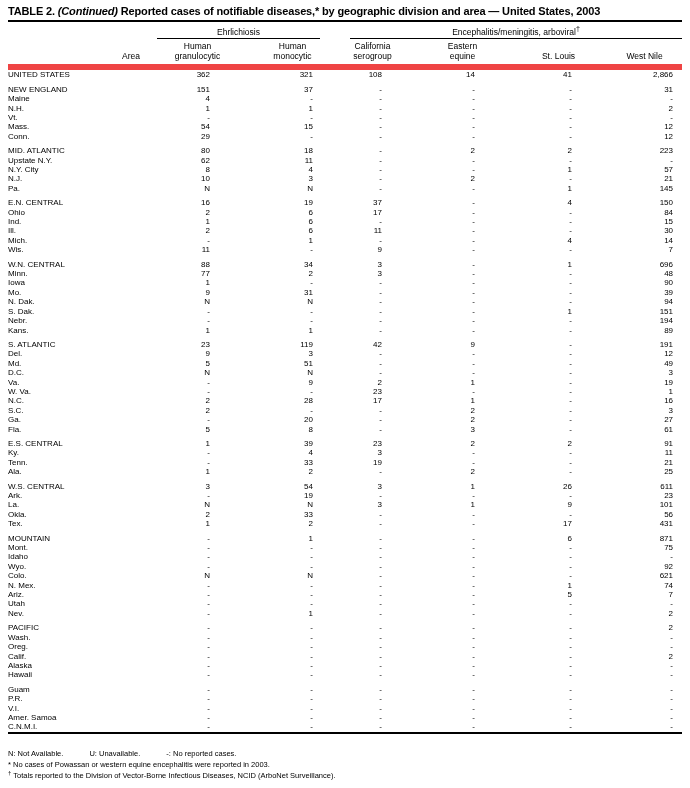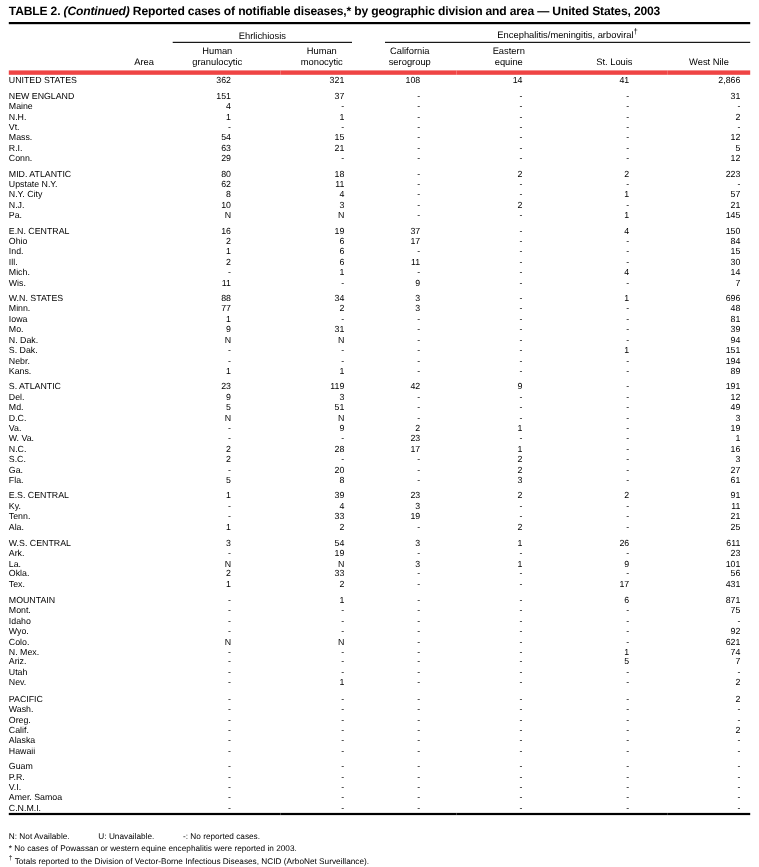--- a/index.html
+++ b/index.html
@@ -39,21 +39,21 @@
   }
   .group-row .g-ehrlichiosis { margin: 0 10px 0 17px; }
   .group-row .g-encephalitis { margin: 0 0 0 20px; }
 
   .head-row th {
     font-size: 8.5px;
     text-align: center;
     vertical-align: bottom;
     white-space: pre-line;
     padding: 3px 0 3px 0;
-    border-bottom: 4px solid #ef4444;
+    border-bottom: 6px solid #ef4444;
     line-height: 1.15;
   }
   .head-row th.area-h { text-align: right; }
 
   tbody td {
     font-size: 8px;
     line-height: 9.4px;
     padding: 0;
     white-space: nowrap;
     vertical-align: bottom;
@@ -168,29 +168,20 @@
         <tr>
           <td class="area">Mass.</td>
           <td class="num">54</td>
           <td class="num">15</td>
           <td class="num">-</td>
           <td class="num">-</td>
           <td class="num">-</td>
           <td class="num">12</td>
         </tr>
         <tr>
-          <td class="area">R.I.</td>
-          <td class="num">63</td>
-          <td class="num">21</td>
-          <td class="num">-</td>
-          <td class="num">-</td>
-          <td class="num">-</td>
-          <td class="num">5</td>
-        </tr>
-        <tr>
           <td class="area">Conn.</td>
           <td class="num">29</td>
           <td class="num">-</td>
           <td class="num">-</td>
           <td class="num">-</td>
           <td class="num">-</td>
           <td class="num">12</td>
         </tr>
         <tr class="section-start">
           <td class="area">MID. ATLANTIC</td>
@@ -285,21 +276,21 @@
         <tr>
           <td class="area">Wis.</td>
           <td class="num">11</td>
           <td class="num">-</td>
           <td class="num">9</td>
           <td class="num">-</td>
           <td class="num">-</td>
           <td class="num">7</td>
         </tr>
         <tr class="section-start">
-          <td class="area">W.N. STATES</td>
+          <td class="area">W.N. CENTRAL</td>
           <td class="num">88</td>
           <td class="num">34</td>
           <td class="num">3</td>
           <td class="num">-</td>
           <td class="num">1</td>
           <td class="num">696</td>
         </tr>
         <tr>
           <td class="area">Minn.</td>
           <td class="num">77</td>
@@ -309,21 +300,21 @@
           <td class="num">-</td>
           <td class="num">48</td>
         </tr>
         <tr>
           <td class="area">Iowa</td>
           <td class="num">1</td>
           <td class="num">-</td>
           <td class="num">-</td>
           <td class="num">-</td>
           <td class="num">-</td>
-          <td class="num">81</td>
+          <td class="num">90</td>
         </tr>
         <tr>
           <td class="area">Mo.</td>
           <td class="num">9</td>
           <td class="num">31</td>
           <td class="num">-</td>
           <td class="num">-</td>
           <td class="num">-</td>
           <td class="num">39</td>
         </tr>

